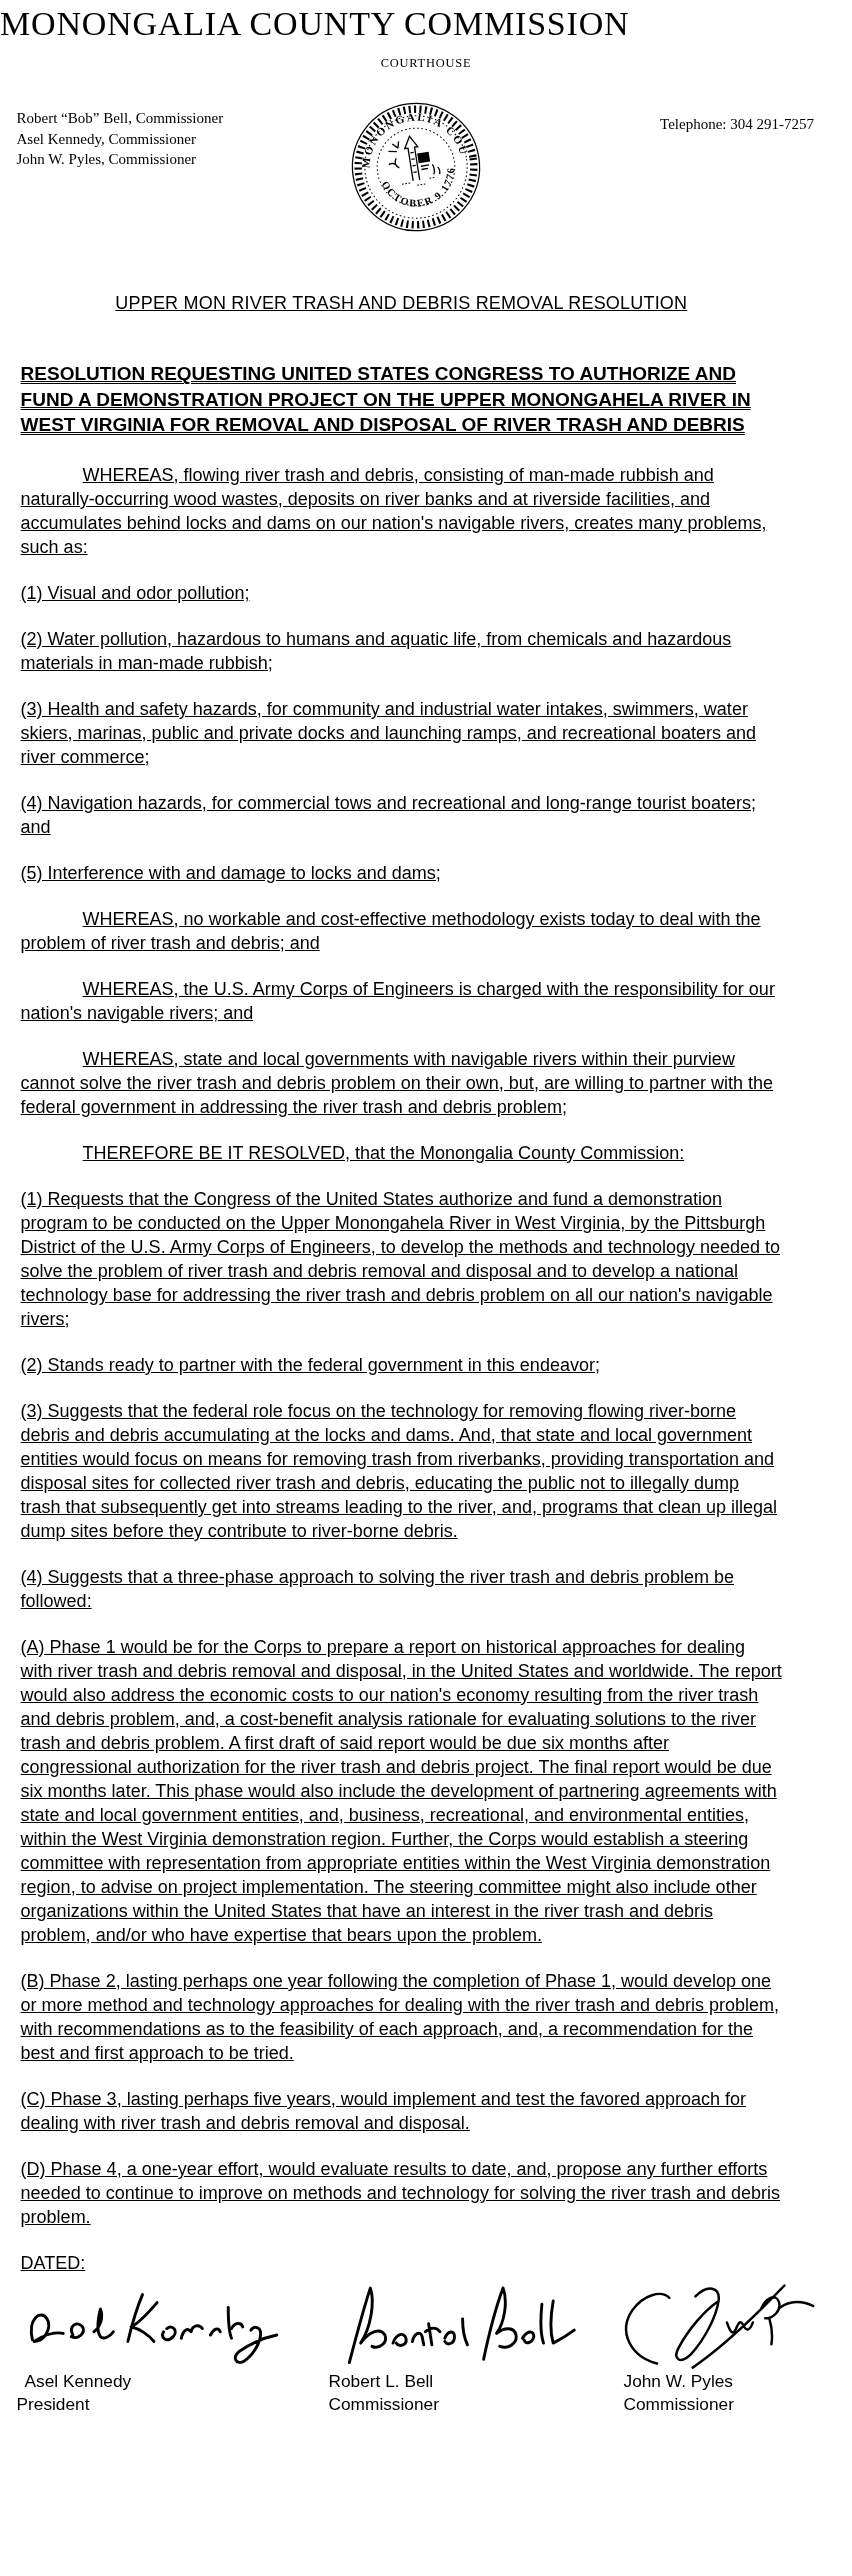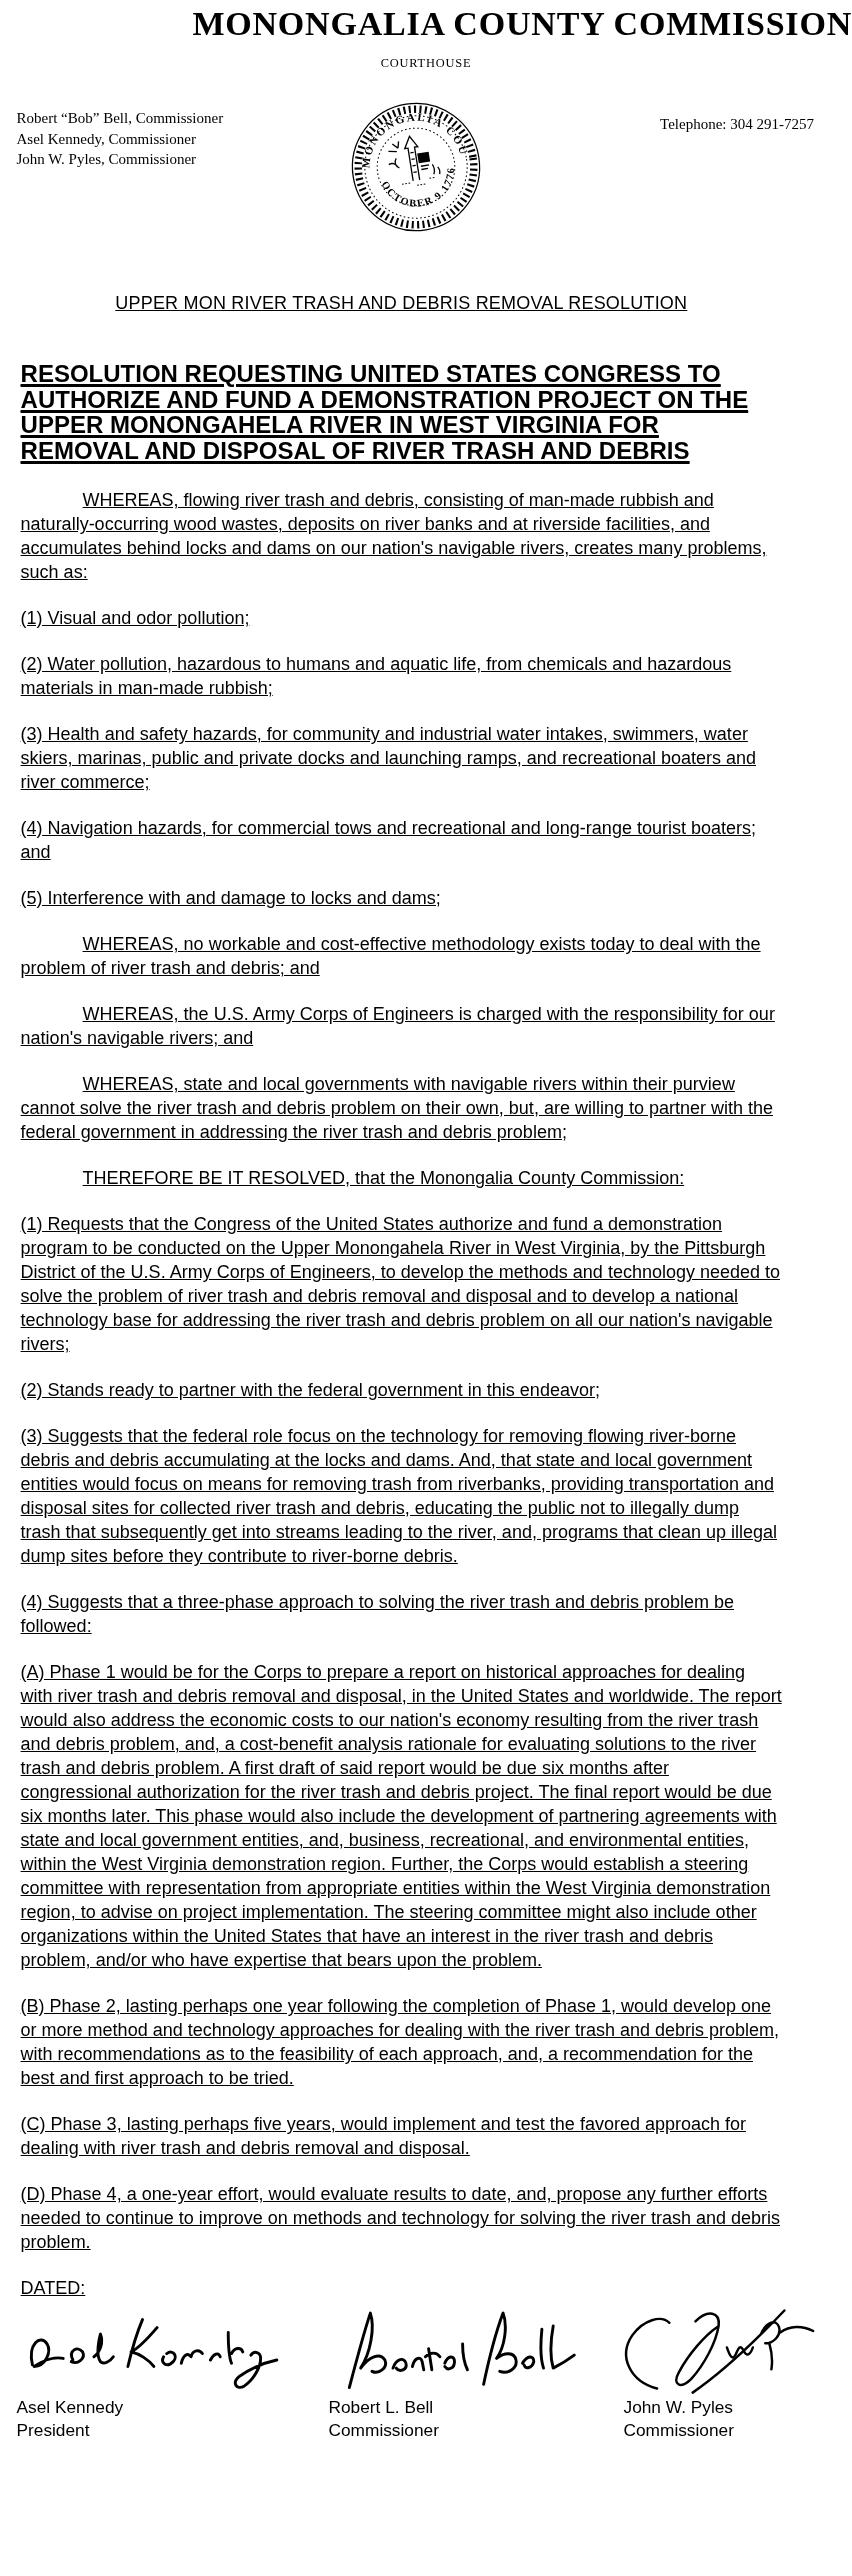--- a/index.html
+++ b/index.html
@@ -17,24 +17,24 @@
     font-family: "Liberation Sans", sans-serif;
   }
   
   .letterhead {
     position: relative;
     height: 291px;
     font-family: "Liberation Serif", "DejaVu Serif", serif;
   }
   .lh-title {
     padding-top: 5px;
-    text-align: right;
+    text-align: left;
     font-size: 34px;
     letter-spacing: 0.8px;
-    font-weight: 700;
+    font-weight: 400;
     white-space: nowrap;
   }
   .lh-sub1 {
     margin-top: 13.2px;
     text-align: center;
     font-size: 12.4px;
     letter-spacing: 0.8px;
   }
   .lh-sub2 {
     margin-top: 5.8px;
@@ -68,21 +68,21 @@
     text-decoration: underline;
   }
   .doc-title {
     text-align: center;
     font-size: 18px;
     letter-spacing: 0.2px;
     margin: 0 0 46px 0;
   }
   .doc-heading {
     font-weight: bold;
-    font-size: 24px;
+    font-size: 19px;
     line-height: 25.6px;
     text-decoration: underline;
     text-underline-offset: 3.3px;
     margin: 0 0 25px 0;
     max-width: 764px;
   }
   p.para {
     margin: 0 0 22px 0;
   }
   p.para.indent {
@@ -104,20 +104,21 @@
   .sig-col-2 { width: 285px; }
   .sig-col-3 { width: 248px; }
   .sig-svg {
     display: block;
     height: 89px;
   }
   .sig-name {
     font-size: 17.3px;
     line-height: 23px;
     margin-top: 1.7px;
+    margin-left: 8px;
   }
   .sig-title {
     font-size: 17.3px;
     line-height: 23px;
   }
   .sig-col-2 .sig-name, .sig-col-2 .sig-title { margin-left: 15px; }
   .sig-col-3 .sig-name, .sig-col-3 .sig-title { margin-left: 25px; }
   .sig-col-3 .sig-svg { margin-left: -8.3px; }
 </style>
 </head>

